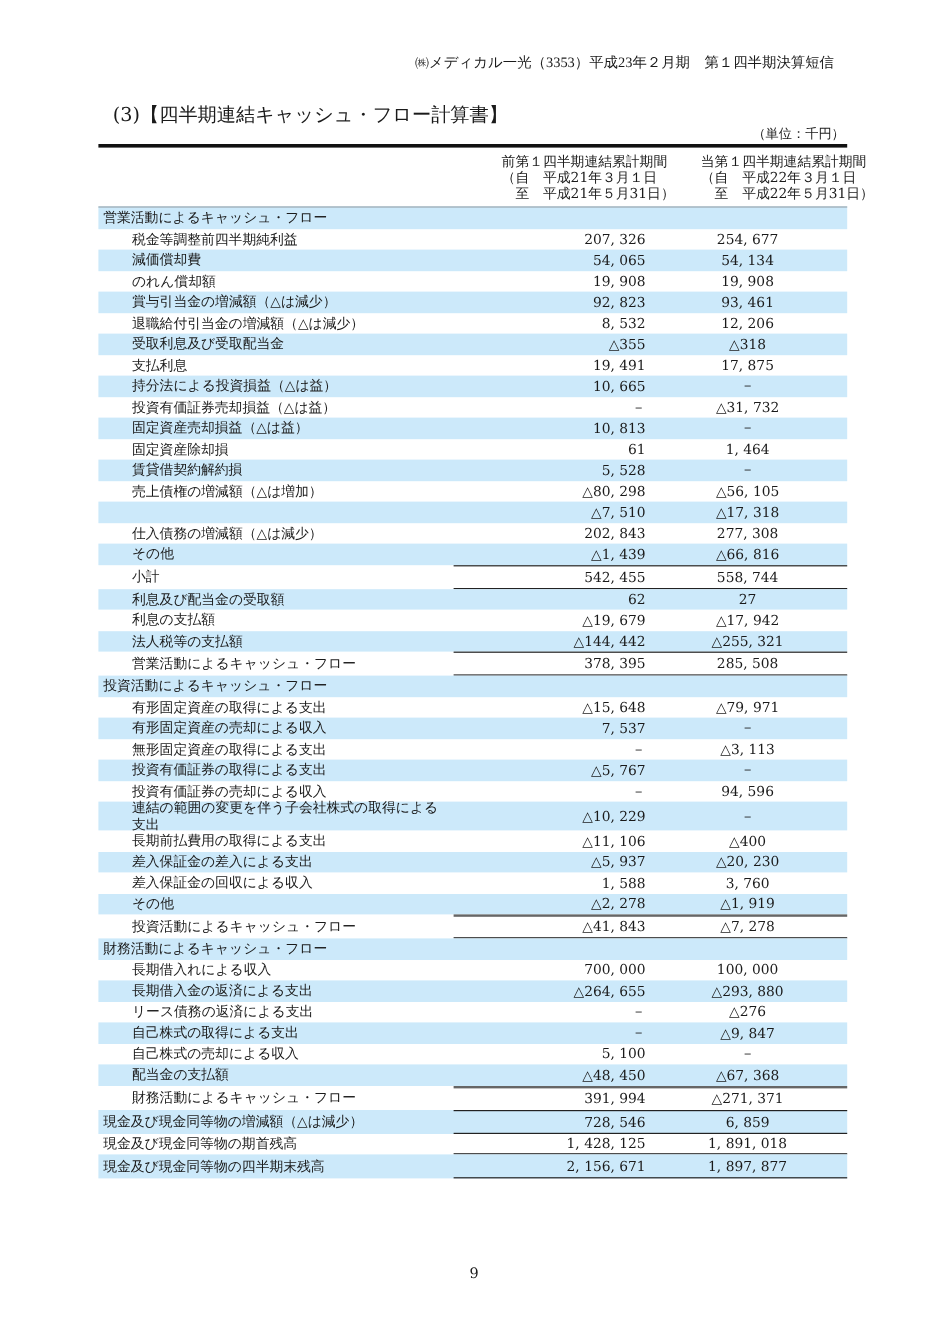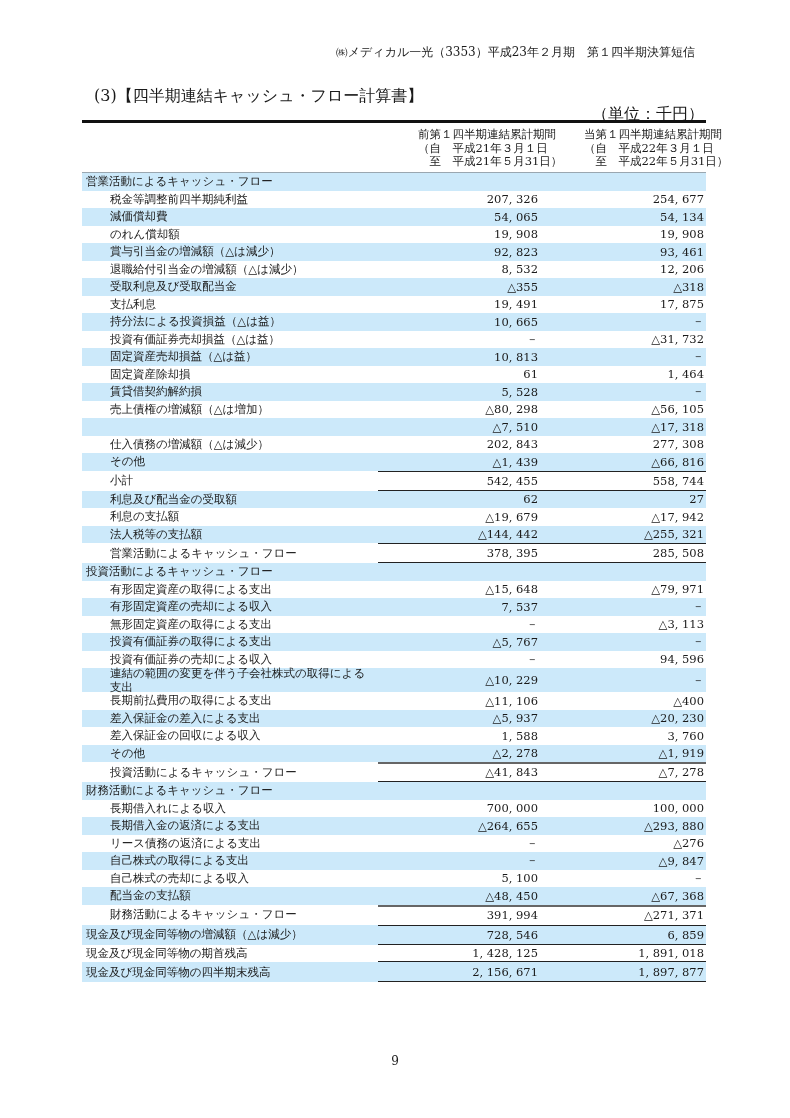--- a/index.html
+++ b/index.html
@@ -1,35 +1,35 @@
 <!DOCTYPE html>
 <html><head>
 <meta charset="utf-8">
 <style>
   html, body { margin: 0; padding: 0; background: #ffffff; }
   body { width: 790px; height: 1118px; position: relative; font-family: "DejaVu Serif", "Liberation Serif", serif; color: #1a1a1a; overflow: hidden; }
-  .hdr { position: absolute; top: 44px; right: 95px; font-size: 12px; letter-spacing: 0px; white-space: nowrap; }
+  .hdr { position: absolute; top: 44px; right: 95px; font-size: 12px; letter-spacing: 0px; white-space: nowrap; font-family: Liberation Serif, serif; }
   .title { position: absolute; top: 86px; left: 94px; font-size: 16px; white-space: nowrap; }
-  .unit { position: absolute; top: 104px; right: 86px; font-size: 16px; white-space: nowrap; }
+  .unit { position: absolute; top: 104px; right: 86px; font-size: 11px; white-space: nowrap; }
   .rule { position: absolute; top: 120px; left: 82px; width: 624px; height: 3px; background: #111; }
   .colhead { position: absolute; top: 128px; font-size: 11.5px; line-height: 13.5px; white-space: nowrap; }
   .colhead div { white-space: nowrap; margin-left: 32px; }
   .ch1 { left: 386px; width: 140px; }
   .ch2 { left: 552px; width: 150px; }
   .table { position: absolute; top: 172px; left: 82px; width: 624px; }
   .row { position: relative; height: 17.5px; display: flex; align-items: center; font-size: 11.5px; }
   .row.blue { background: #cce9fa; }
   .row.tall { height: 20px; }
   .row.double { height: 24px; }
   .row.section { border-top: 1px solid #9aa7b0; }
   .lbl { width: 296px; padding-left: 4px; white-space: nowrap; box-sizing: border-box; }
   .lbl.ind { padding-left: 28px; }
   .lbl.wrap { white-space: normal; line-height: 14px; padding-right: 8px; }
   .v1 { width: 164px; text-align: right; padding-right: 4px; box-sizing: border-box; position: absolute; left: 296px; }
-  .v2 { width: 164px; text-align: right; padding-right: 2px; box-sizing: border-box; position: absolute; left: 460px; }
+  .v2 { width: 164px; text-align: center; padding-right: 2px; box-sizing: border-box; position: absolute; left: 460px; }
   .topline::after { content: ""; position: absolute; top: 0; left: 296px; width: 328px; height: 1px; background: #222; }
   .topline.grey::after { height: 2px; background: #666; }
   .botline::before { content: ""; position: absolute; bottom: 0; left: 296px; width: 328px; height: 1px; background: #222; }
   .page { position: absolute; top: 1054px; left: 0; width: 790px; text-align: center; font-size: 12px; }
 </style>
 </head>
 <body>
 
 <div class="hdr">㈱メディカル一光（3353）平成23年２月期　第１四半期決算短信</div>
 <div class="title">(3)【四半期連結キャッシュ・フロー計算書】</div>

